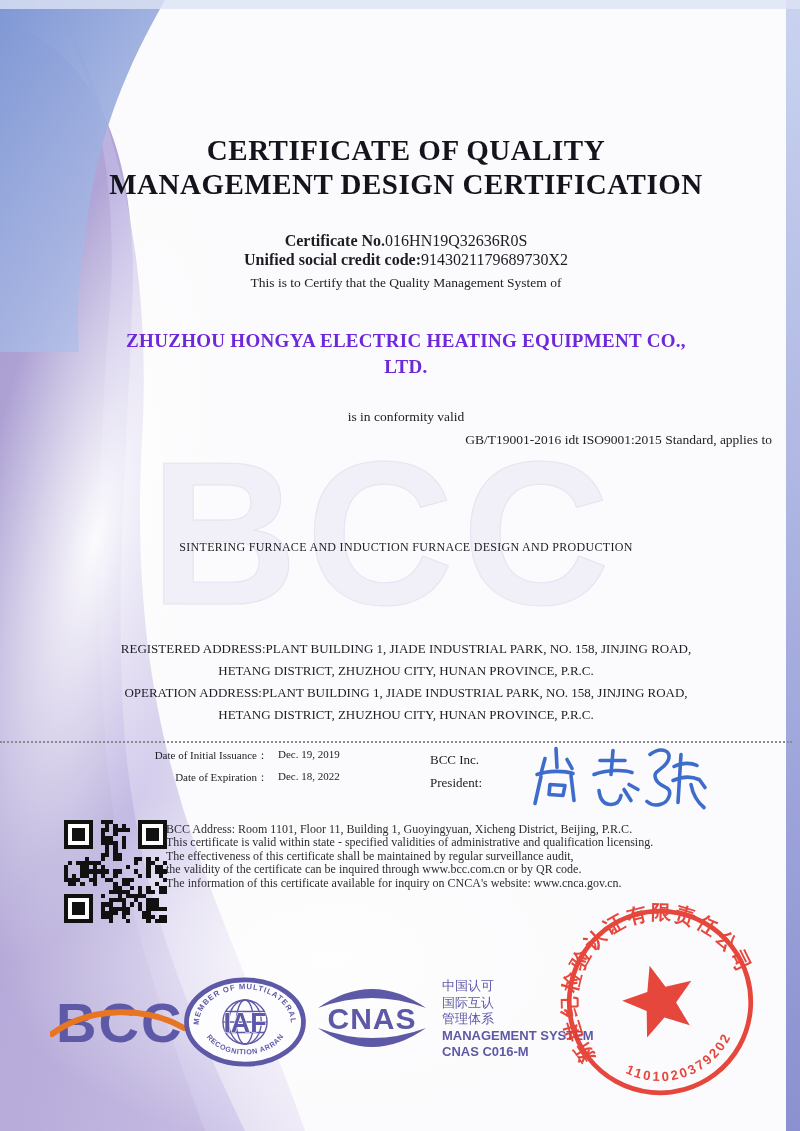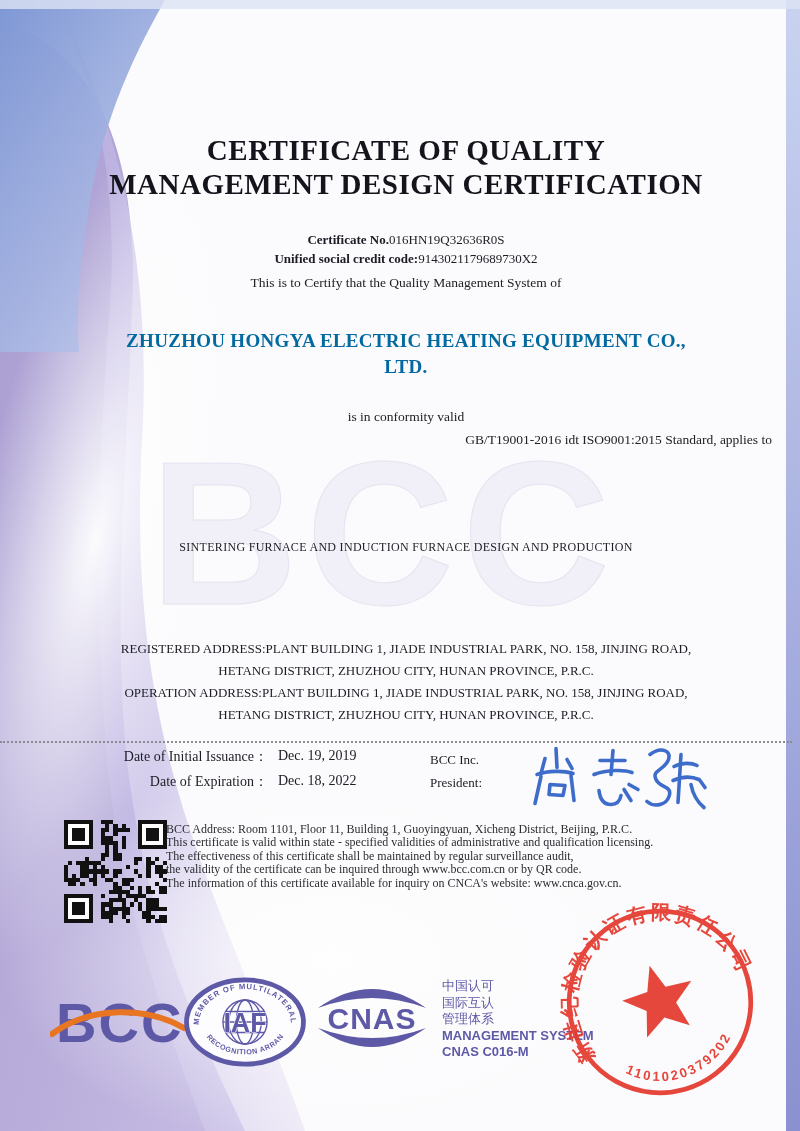--- a/index.html
+++ b/index.html
@@ -6,34 +6,34 @@
   body{background:#e9e7ee;}
   #cert{
     position:relative;width:800px;height:1131px;overflow:hidden;
     background:#fbfafc;
     font-family:"Liberation Serif", serif;color:#1c1c24;
   }
   #bg{position:absolute;inset:0;}
   .abs{position:absolute;}
   .ctr{left:40px;right:28px;text-align:center;}
   .title{font-weight:bold;font-size:29px;letter-spacing:.5px;color:#14141c;}
-  .meta{font-size:13px;}
+  .meta{font-size:16px;}
   .meta b{font-weight:bold;}
   .body-line{font-size:13.5px;color:#222;}
-  .company{font-weight:bold;font-size:19px;letter-spacing:.3px;color:#0369a1;}
+  .company{font-weight:bold;font-size:19px;letter-spacing:.3px;color:#6d28d9;}
   .scope{font-size:12px;letter-spacing:.3px;}
   .addr{font-size:13px;line-height:22px;}
   .watermark{
     left:150px;top:430px;font-family:"Liberation Sans",sans-serif;
     font-size:205px;font-weight:bold;color:#f1eff7;
     -webkit-text-stroke:1px #e7e3f1;letter-spacing:8px;line-height:1;
     user-select:none;
   }
   .dotline{left:0;right:8px;top:741px;border-top:2px dotted #8a8a92;height:0;}
-  .dates{left:70px;top:748px;width:290px;font-size:14px;}
+  .dates{left:70px;top:748px;width:290px;font-size:11px;}
   .dates .row{display:flex;margin-bottom:7px;}
   .dates .lbl{width:198px;text-align:right;}
   .dates .val{margin-left:10px;white-space:nowrap;}
   .issuer{left:430px;top:748px;font-size:13px;line-height:23px;}
   .fineprint{left:166px;top:823px;width:562px;font-size:12px;line-height:13.4px;color:#2c2c32;}
   .qr{left:64px;top:820px;width:103px;height:103px;}
   .bcc-logo{left:50px;top:988px;width:136px;height:74px;}
   .bcc-text{position:absolute;left:6px;top:2px;font-family:"Liberation Sans",sans-serif;
     font-weight:bold;font-size:56px;letter-spacing:2px;color:#5e59a7;}
   .bcc-swoosh{position:absolute;left:0;top:0;}

